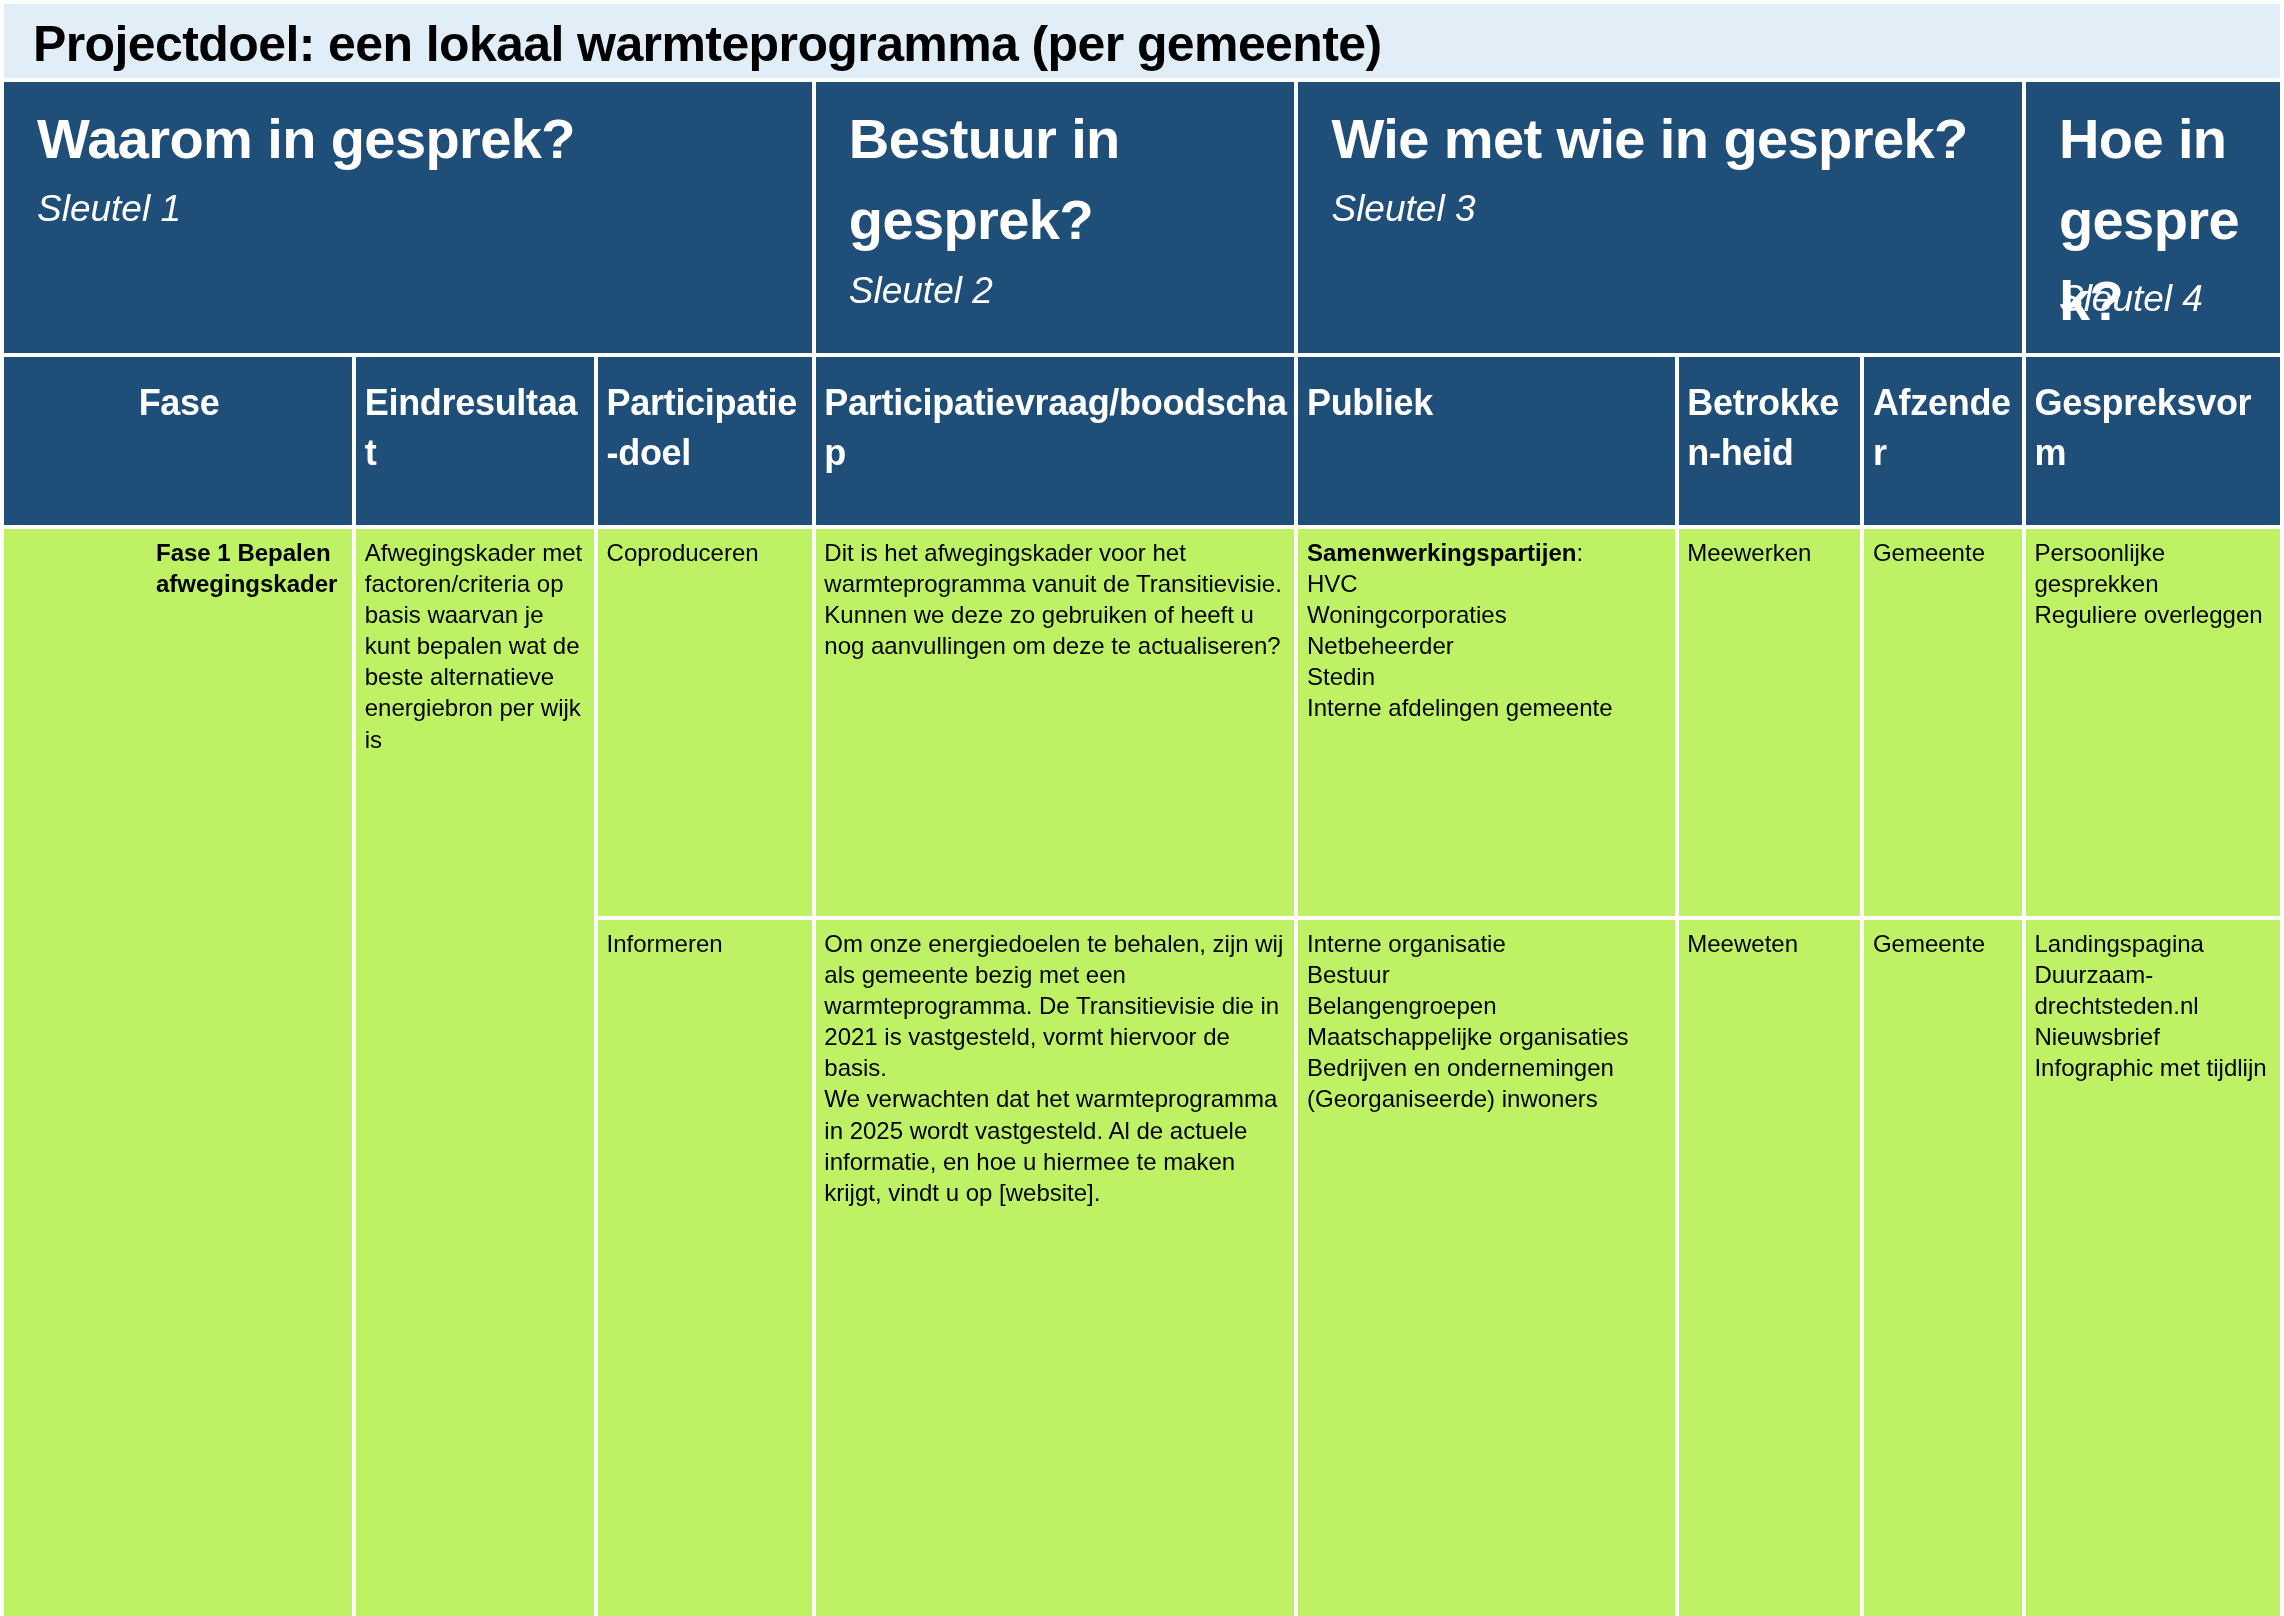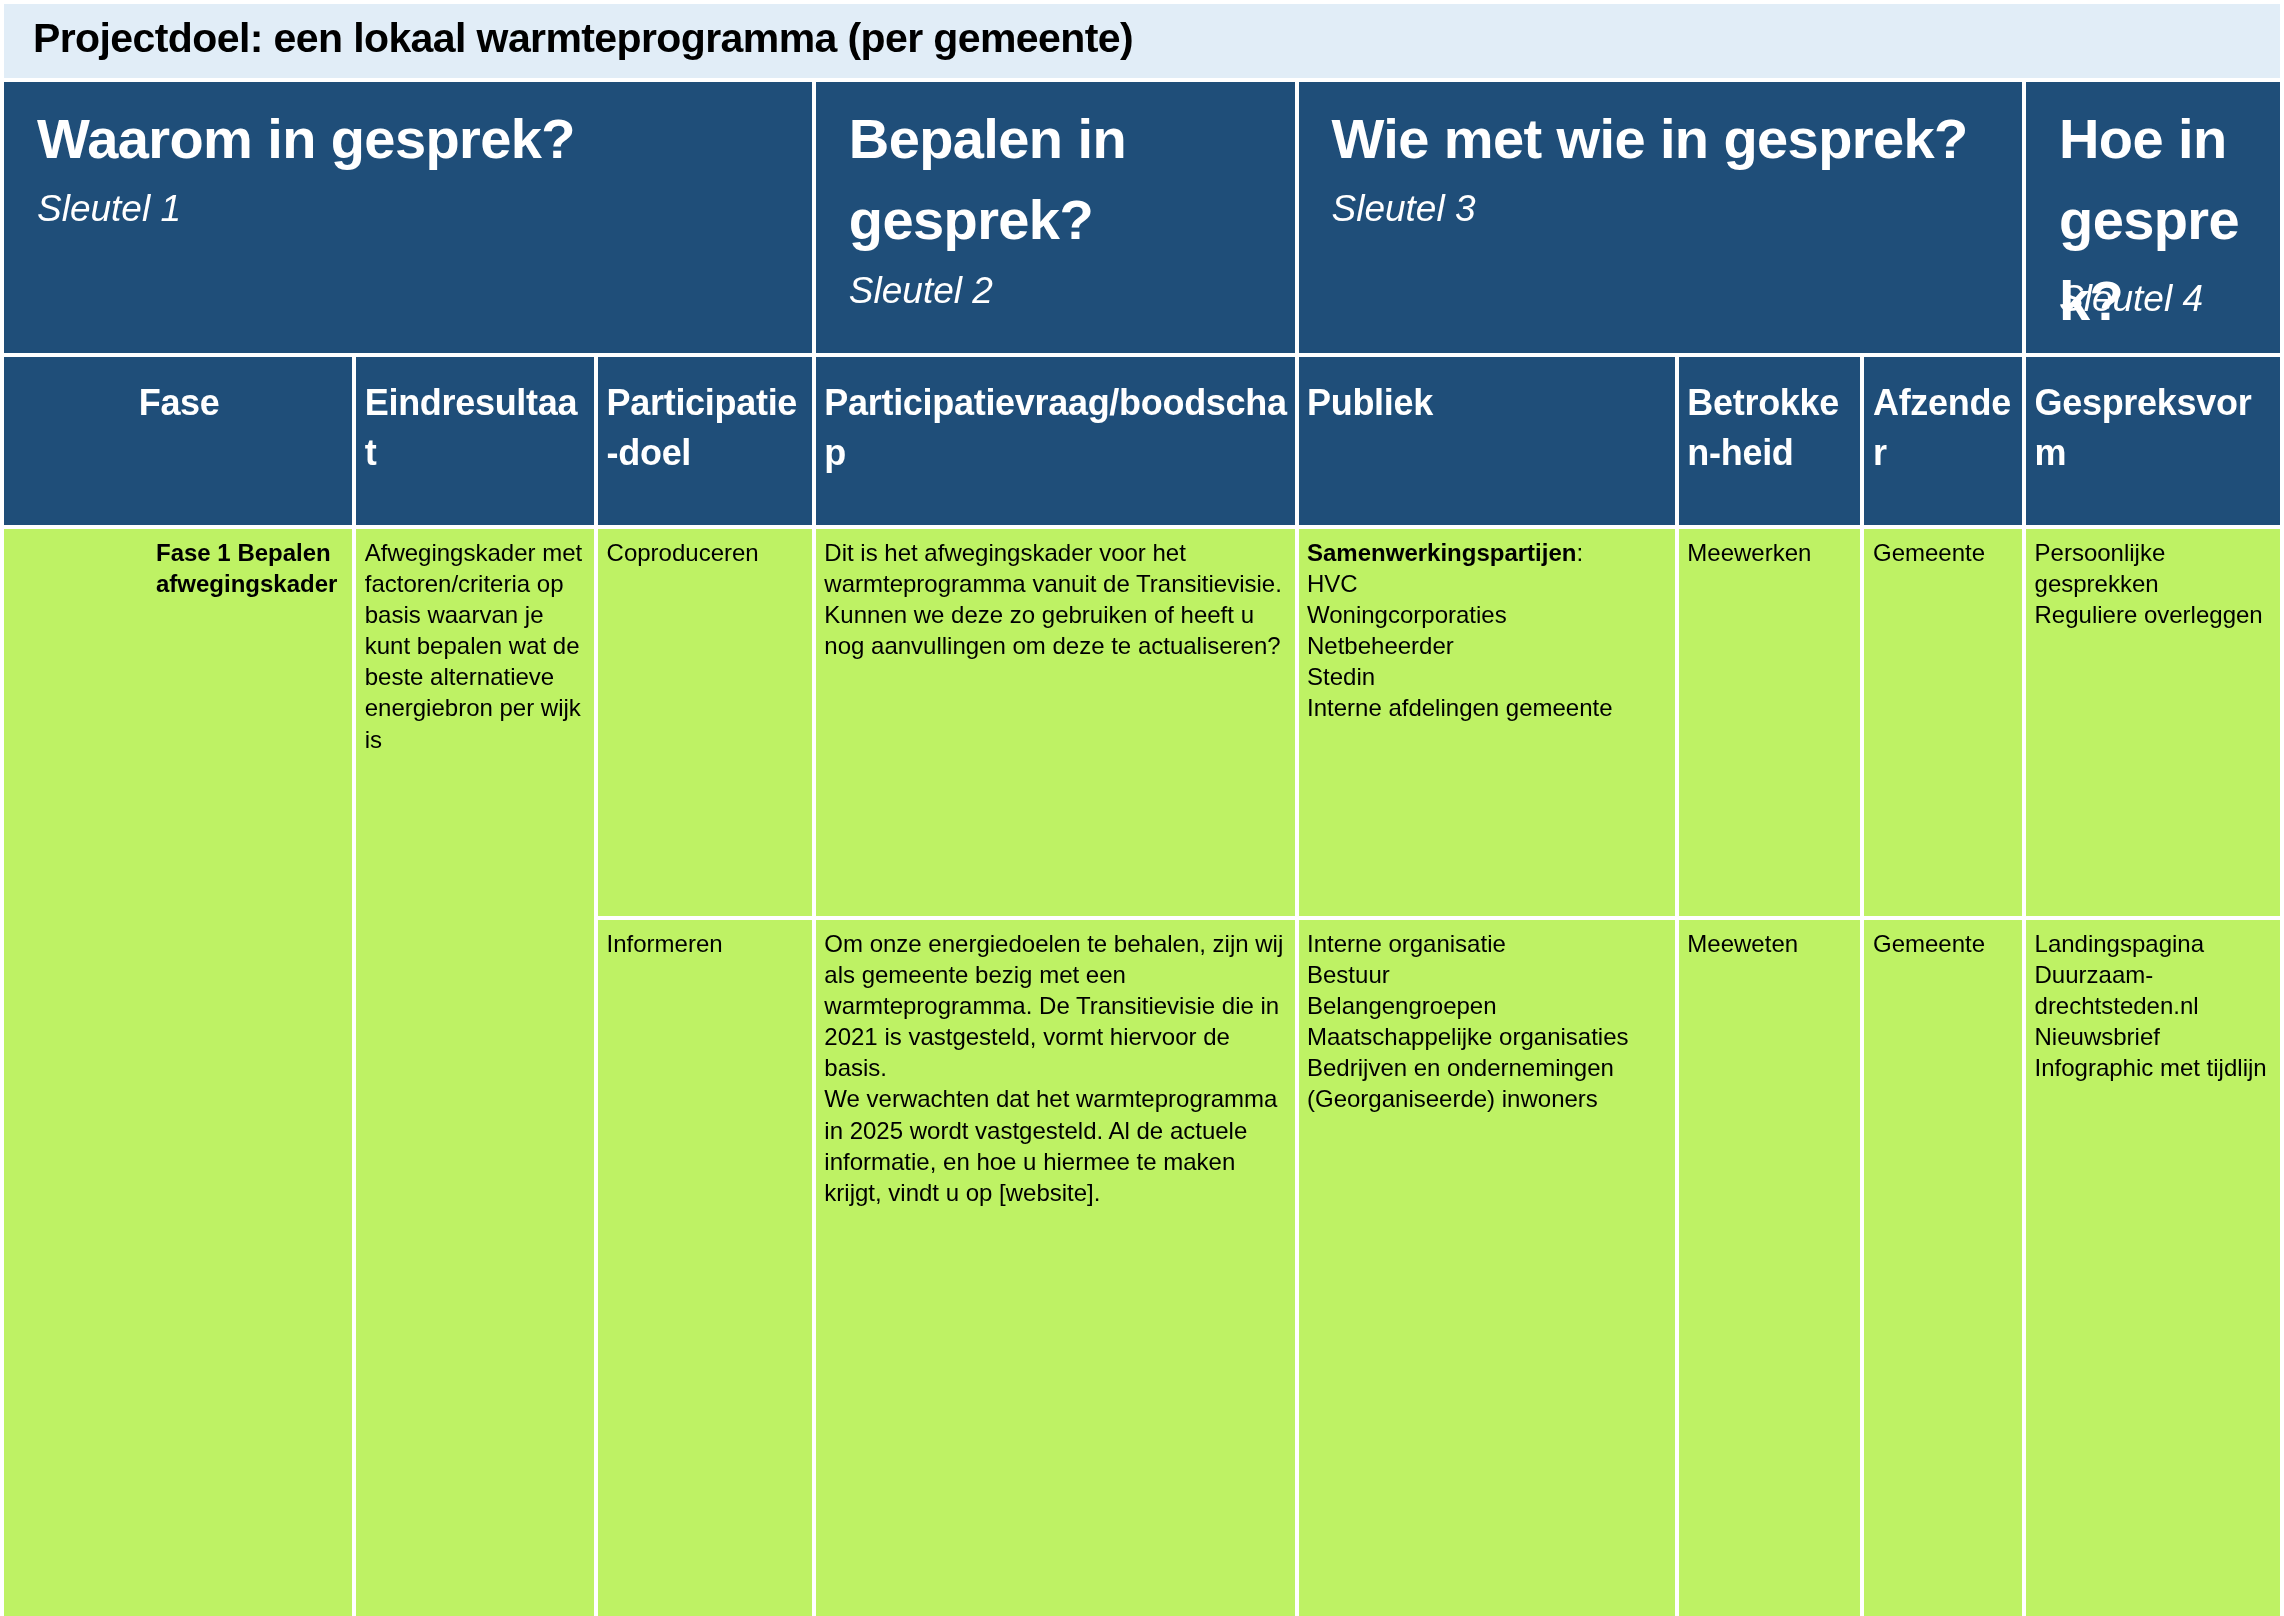--- a/index.html
+++ b/index.html
@@ -21,21 +21,21 @@
   td {
     vertical-align: top;
     overflow: hidden;
     overflow-wrap: anywhere;
     word-break: normal;
   }
   
   td.titlebar {
     background: #E1EDF7;
     color: #000000;
-    font-size: 41px;
+    font-size: 50px;
     font-weight: bold;
     padding: 11px 29px 0 29px;
     letter-spacing: -0.6px;
   }
   
   td.group {
     background: #1F4E79;
     color: #ffffff;
     padding: 15.7px 12px 12px 33px;
     position: relative;
@@ -108,21 +108,21 @@
         <span>Projectdoel: een lokaal warmteprogramma (per gemeente)</span>
       </td>
     </tr>
 
     <tr style="height:221px">
       <td class="group" colspan="3">
         <span class="group-q">Waarom in gesprek?</span>
         <span class="group-key">Sleutel 1</span>
       </td>
       <td class="group">
-        <span class="group-q">Bepalen in gesprek?</span>
+        <span class="group-q">Bestuur in gesprek?</span>
         <span class="group-key">Sleutel 2</span>
       </td>
       <td class="group" colspan="3">
         <span class="group-q">Wie met wie in gesprek?</span>
         <span class="group-key">Sleutel 3</span>
       </td>
       <td class="group">
         <span class="group-q">Hoe in gesprek?</span>
         <span class="group-key bottom">Sleutel 4</span>
       </td>

